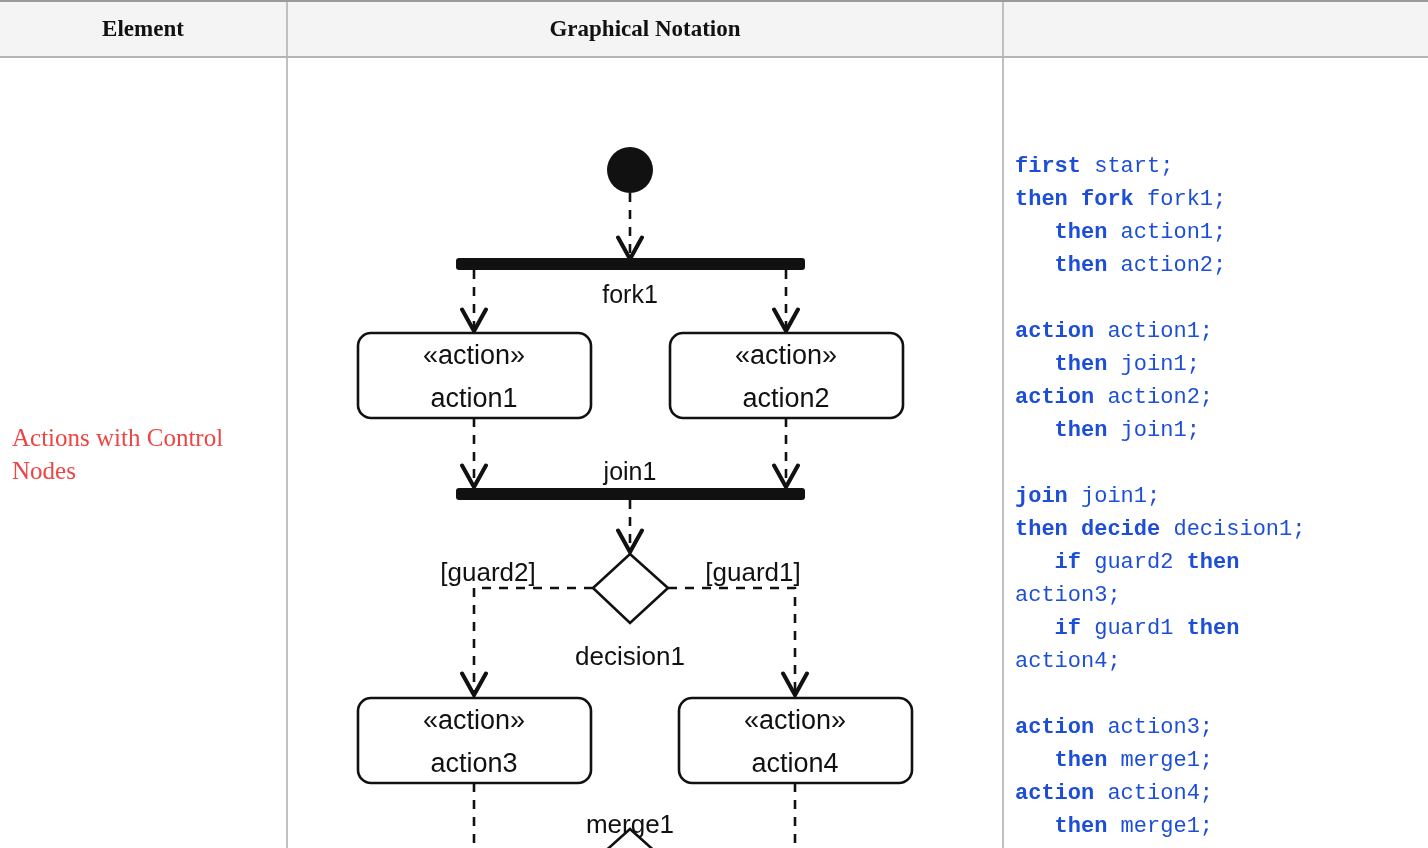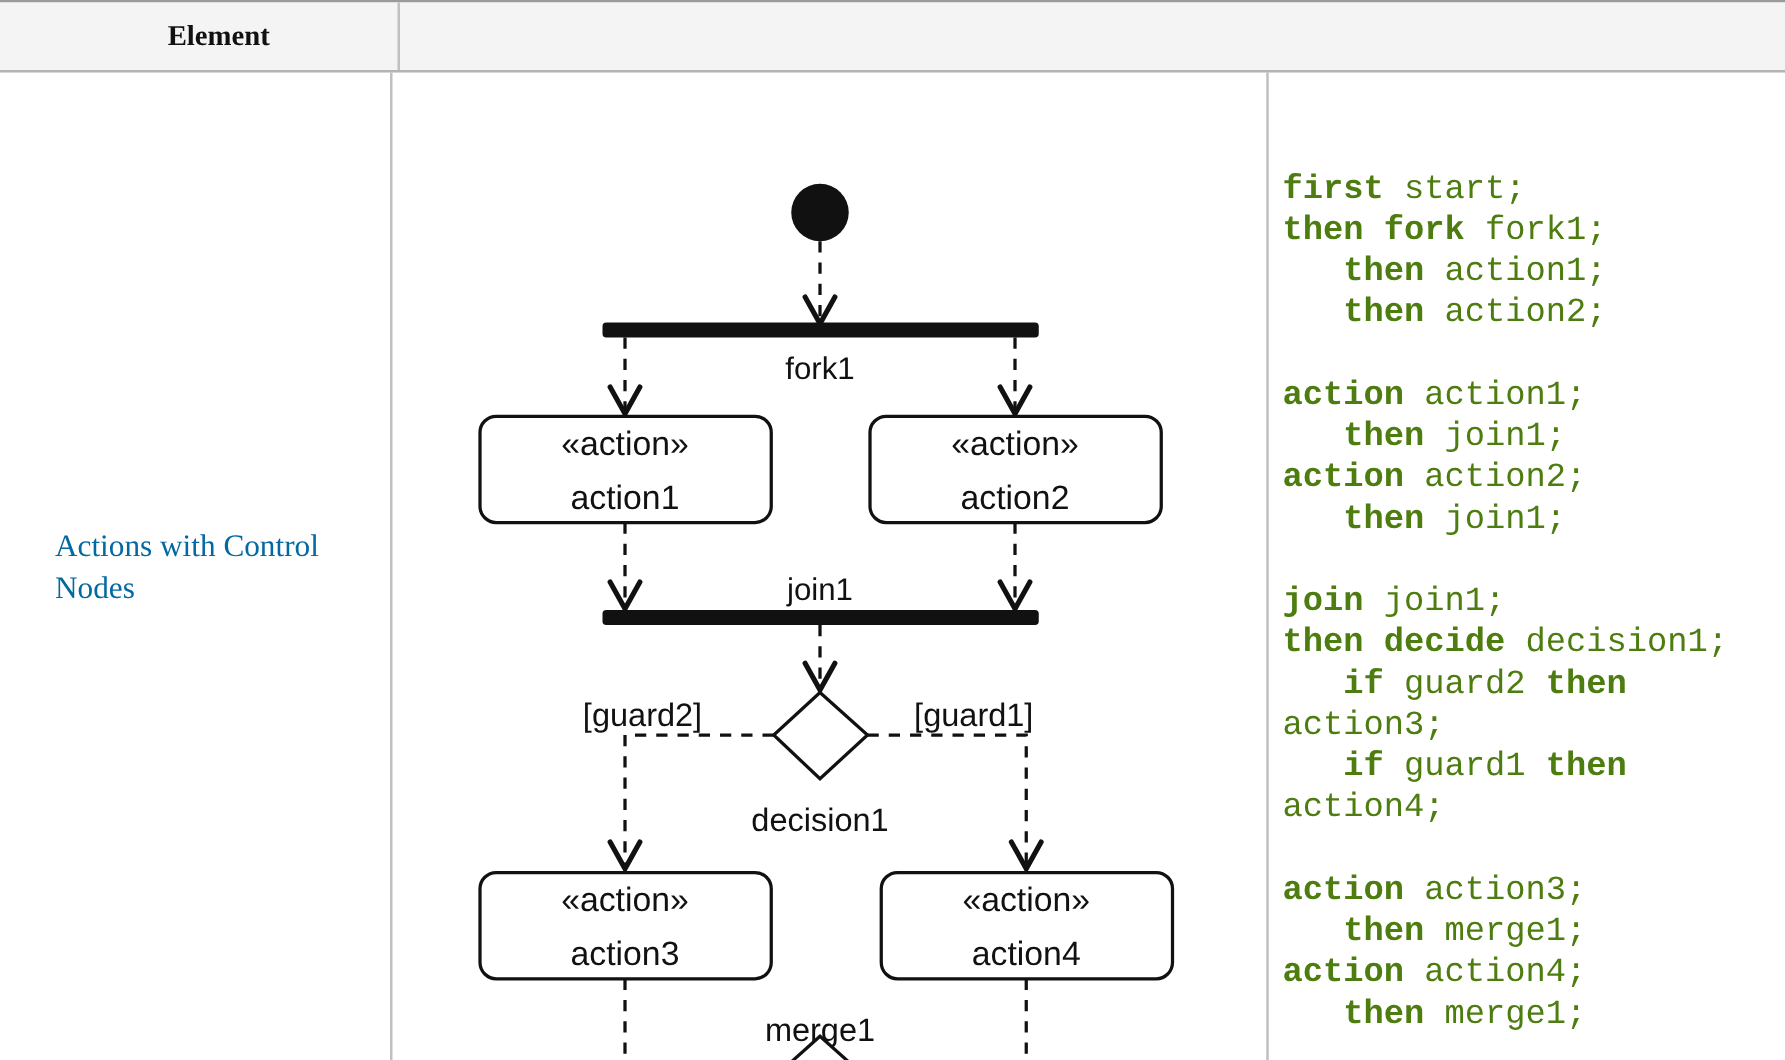--- a/index.html
+++ b/index.html
@@ -1,44 +1,45 @@
 <!DOCTYPE html>
 <html><head>
 <meta charset="utf-8">
 <style>
   html,body{margin:0;padding:0;background:#ffffff;}
   body{width:1428px;height:848px;font-family:"Liberation Serif",serif;overflow:hidden;}
   .table{width:1428px;height:848px;box-sizing:border-box;border-top:2px solid #9a9a9a;position:relative;}
   .row{display:flex;width:100%;}
   .hdr{height:54px;background:#f4f4f4;border-bottom:2px solid #b4b4b4;}
   .body-row{height:792px;}
-  .c1{width:288px;box-sizing:border-box;border-right:2px solid #c0c0c0;margin-left:32px;}
+  .c1{width:288px;box-sizing:border-box;border-right:2px solid #c0c0c0;}
   .c2{width:716px;box-sizing:border-box;border-right:2px solid #c0c0c0;}
   .c3{width:422px;box-sizing:border-box;}
   .hdr .c1,.hdr .c2,.hdr .c3{display:flex;align-items:center;justify-content:center;
      font-family:"Liberation Serif",serif;font-weight:bold;font-size:23px;color:#111;}
   .elem-cell{display:flex;align-items:center;padding-left:12px;}
-  .elem-label{font-family:"Liberation Serif",serif;font-size:25px;color:#0369a1;line-height:1.32;}
+  .elem-label{font-family:"Liberation Serif",serif;font-size:25px;color:#ef4444;line-height:1.32;}
   .gfx-cell{position:relative;overflow:hidden;}
   .gfx-cell svg{display:block;}
   .code-cell{position:relative;overflow:hidden;}
-  .code{position:absolute;left:11px;top:78px;font-family:"Liberation Mono","DejaVu Sans Mono",monospace;
-        font-size:27px;line-height:33px;color:#4d7c0f;white-space:pre;}
+  .code{position:absolute;left:11px;top:92px;font-family:"Liberation Mono","DejaVu Sans Mono",monospace;
+        font-size:22px;line-height:33px;color:#1d4ed8;white-space:pre;}
   .code b{font-weight:bold;}
   .code .ln{display:block;height:33px;}
   .code .blank{display:block;height:33px;}
   text{font-family:"Liberation Sans",sans-serif;fill:#111;}
 </style>
 </head>
 <body>
 
 <div class="table">
 
   <div class="row hdr">
     <div class="c1">Element</div>
+    <div class="c2">Graphical Notation</div>
   </div>
 
   <div class="row body-row">
 
     <div class="c1 elem-cell">
       <div class="elem-label">Actions with Control Nodes</div>
     </div>
 
     <div class="c2 gfx-cell">
       <svg width="714" height="792" viewBox="0 0 714 792">

